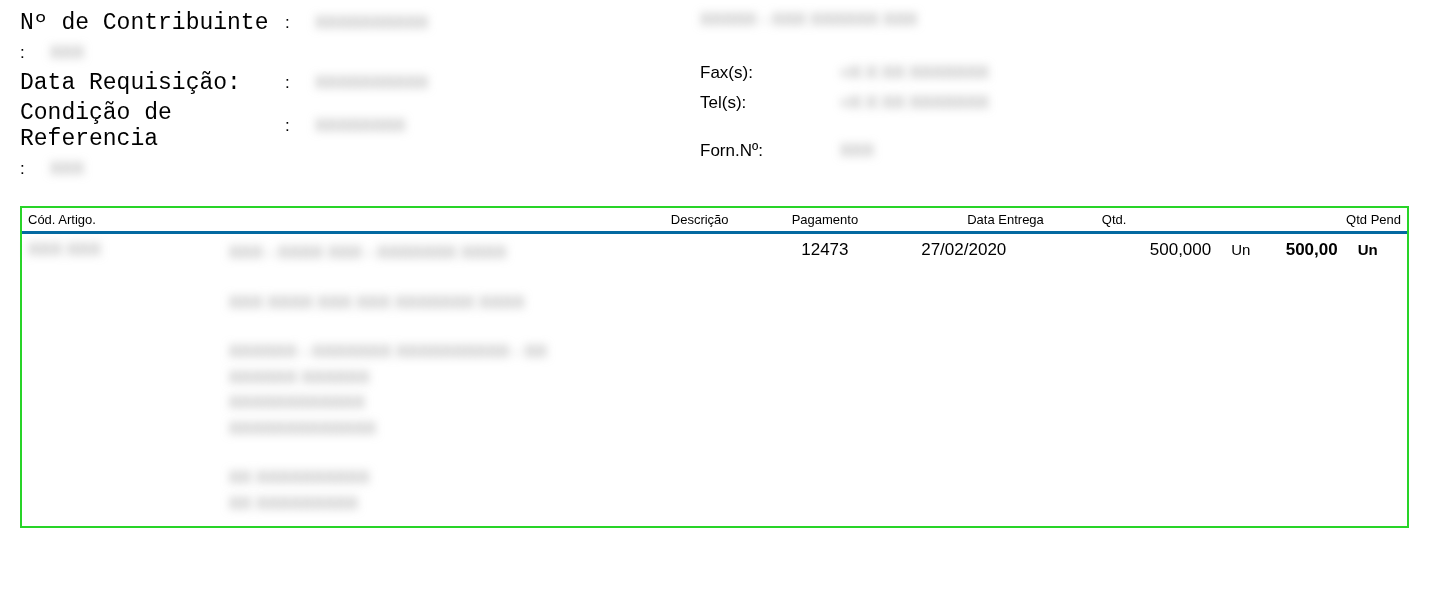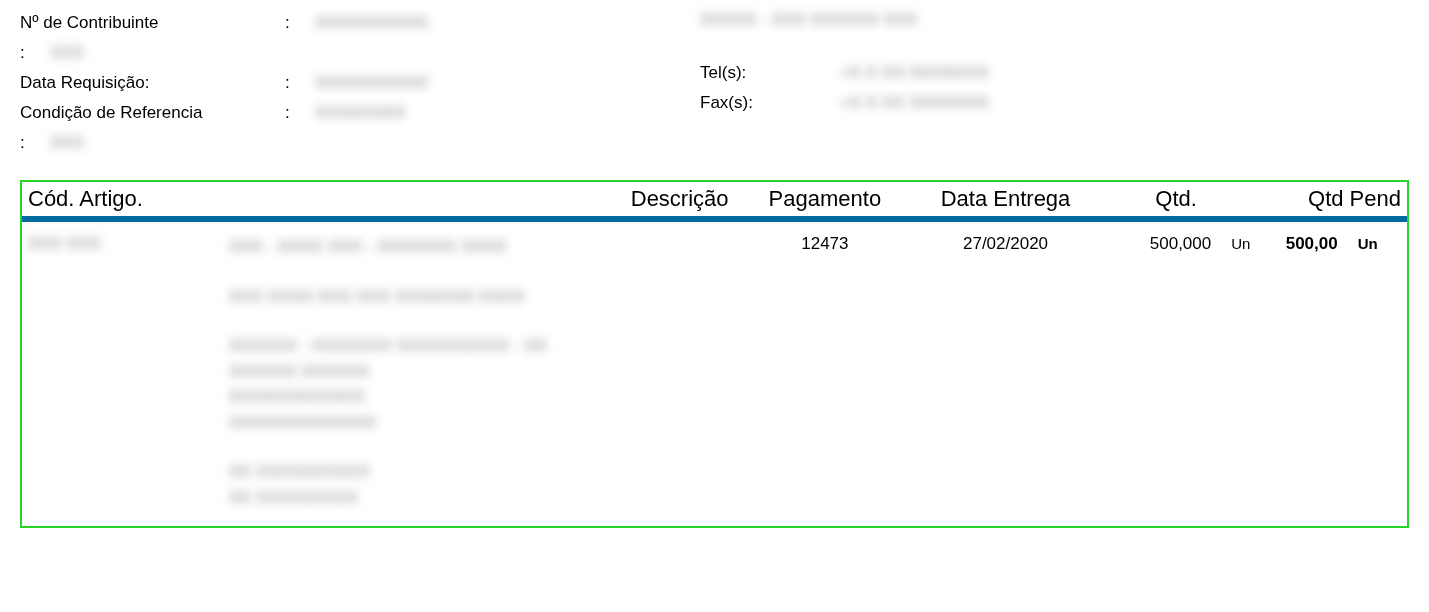--- a/index.html
+++ b/index.html
@@ -25,21 +25,22 @@
       flex: 1;
     }
     .field-row {
       display: flex;
       align-items: center;
       margin-bottom: 4px;
       min-height: 26px;
     }
     .field-label {
       flex: 0 0 265px;
-      font-size: 17px;
+      font-size: 23px;
+      font-family: Liberation Mono, monospace;
     }
     .field-label-right {
       flex: 0 0 140px;
       font-size: 17px;
     }
     .field-colon {
       flex: 0 0 30px;
       text-align: left;
       font-size: 17px;
     }
@@ -55,38 +56,38 @@
       border: 2px solid #28d428;
       padding: 0;
     }
     .items-table {
       width: 100%;
       border-collapse: collapse;
     }
     .items-table thead th {
       font-weight: normal;
       padding: 4px 6px;
-      border-bottom: 6px solid #0369a1;
-      font-size: 22px;
+      border-bottom: 3px solid #0369a1;
+      font-size: 13px;
       text-align: left;
     }
     .items-table thead th.th-desc { text-align: right; }
     .items-table thead th.th-ref { text-align: center; }
     .items-table thead th.th-date { text-align: center; margin-top: 33px; }
-    .items-table thead th.th-qtd { text-align: center; }
+    .items-table thead th.th-qtd { text-align: left; }
     .items-table thead th.th-pend { text-align: right; }
     .items-table tbody td {
-      padding: 12px 6px;
+      padding: 6px 6px;
       vertical-align: top;
       font-size: 17px;
     }
     .col-cod { width: 200px; }
     .col-desc { width: 510px; }
     .col-ref { width: 180px; text-align: center; }
-    .col-date { width: 180px; text-align: center; }
+    .col-date { width: 180px; }
     .col-qtd { width: 160px; text-align: right; }
     .col-pend { width: 150px; text-align: center; font-weight: bold; }
     .unit {
       font-size: 15px;
       margin-left: 20px;
     }
     .desc-block {
       margin-bottom: 24px;
       line-height: 1.5;
     }
@@ -120,28 +121,32 @@
     </div>
     <div class="field-row">
       <div class="field-colon">:</div>
       <div class="field-value blur">XXX</div>
     </div>
   </div>
 
   <div class="header-right">
     <div class="top-right-blur blur">XXXXX - XXX XXXXXX XXX</div>
     <div class="field-row">
+      <div class="field-label-right">Fax(s):</div>
+      <div class="field-value blur">+X X XX XXXXXXX</div>
+    </div>
+    <div class="field-row">
       <div class="field-label-right">Tel(s):</div>
       <div class="field-value blur">+X X XX XXXXXXX</div>
     </div>
+    <div style="height:18px"></div>
     <div class="field-row">
-      <div class="field-label-right">Fax(s):</div>
-      <div class="field-value blur">+X X XX XXXXXXX</div>
+      <div class="field-label-right">Forn.Nº:</div>
+      <div class="field-value blur">XXX</div>
     </div>
-    <div style="height:18px"></div>
   </div>
 </div>
 
 <div class="highlight-box">
   <table class="items-table">
     <thead>
       <tr>
         <th class="col-cod">Cód. Artigo.</th>
         <th class="col-desc th-desc">Descrição</th>
         <th class="col-ref th-ref">Pagamento</th>

